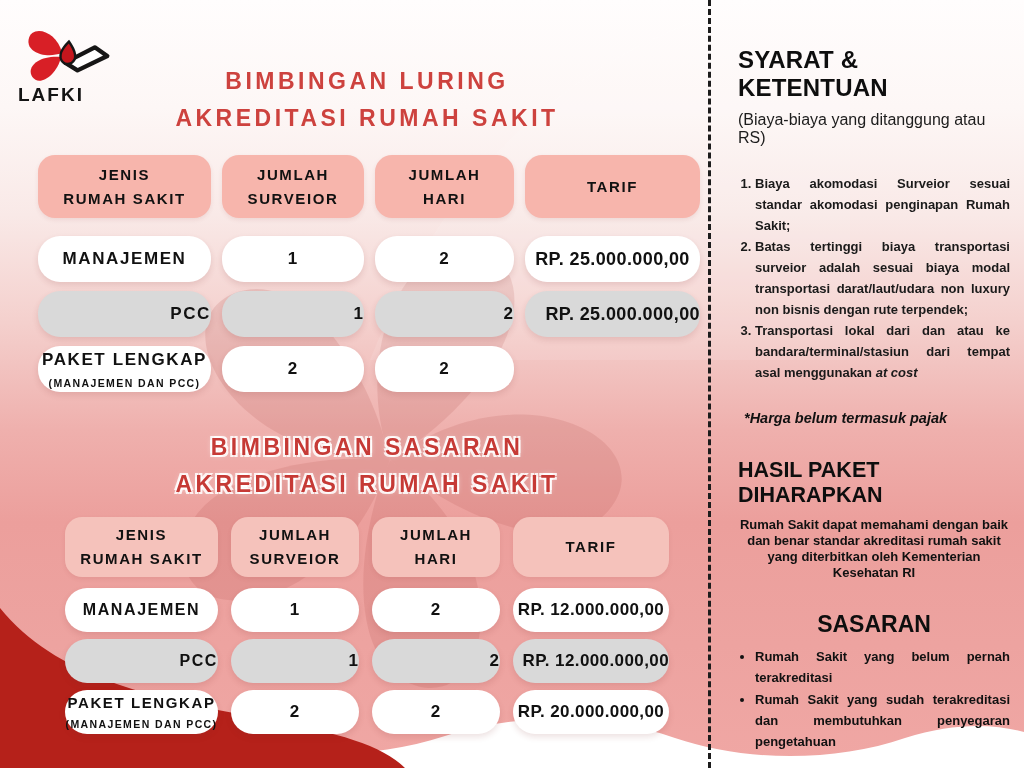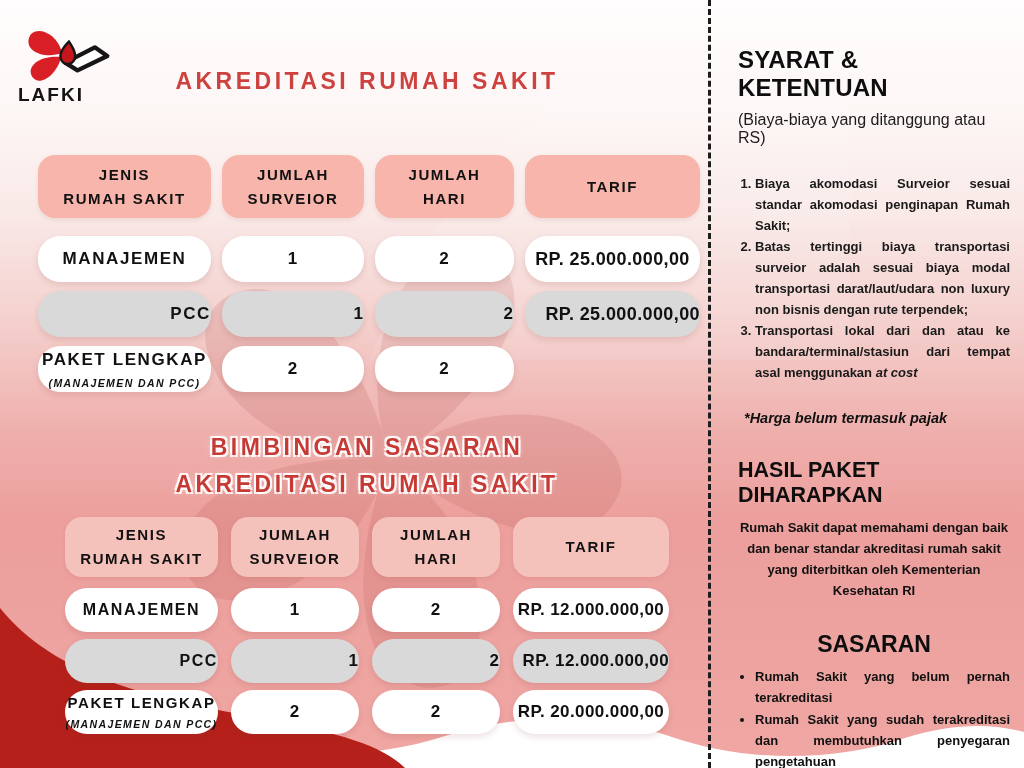--- a/index.html
+++ b/index.html
@@ -44,35 +44,35 @@
   .t2-head{left:65px;top:517px;width:603px;grid-template-columns:153px 128px 128px 156px;column-gap:13px;}
   .t2-body{left:65px;top:588px;width:603px;grid-template-columns:153px 128px 128px 156px;column-gap:13px;row-gap:7px;grid-auto-rows:44px;}
 
   .cell{display:flex;flex-direction:column;align-items:center;justify-content:center;
     border-radius:22px;background:#fff;box-shadow:0 3px 6px rgba(130,40,40,.14);}
   .hcell{height:63px;background:#f7b5ac;border-radius:17px;box-shadow:0 2px 4px rgba(150,60,55,.10);
     font-weight:700;font-size:15px;letter-spacing:1.6px;line-height:24px;text-align:center;}
   .t2-head .hcell{height:60px;background:#f5c2bb;}
   .gray{background:#d9d9d9;align-items:flex-end;}
   .lbl{font-weight:700;font-size:17px;letter-spacing:1.6px;}
-  .sub{font-weight:700;font-size:10.5px;letter-spacing:1.4px;margin-top:7px;font-style:italic;}
+  .sub{font-weight:700;font-size:10.5px;letter-spacing:1.4px;margin-top:7px;}
   .num{font-weight:700;font-size:17px;letter-spacing:1px;}
   .tarif{font-weight:700;font-size:18px;letter-spacing:.4px;}
   .t2-body .lbl{font-size:16px;}
   .t2-body .tarif{font-size:17px;}
 
   
   .right{left:712px;top:0;width:312px;height:560px;padding:46px 14px 0 26px;box-sizing:border-box;}
   .r-title{font-weight:700;font-size:24px;letter-spacing:.2px;color:#0e0e0e;margin:0;}
   .r-sub{font-size:16px;color:#1c1c1c;margin-top:9px;}
   .r-list{margin:26px 0 0 0;padding-left:17px;font-size:13px;font-weight:700;line-height:21px;text-align:justify;color:#1a1a1a;}
   .r-list li{margin:0;}
   .r-note{margin-top:27px;font-size:14.5px;font-weight:700;font-style:italic;padding-left:6px;}
   .r-h2{font-weight:700;font-size:21.5px;color:#0e0e0e;margin:32px 0 0 0;}
-  .r-par{margin-top:9px;font-size:13px;font-weight:700;line-height:21px;text-align:center;}
+  .r-par{margin-top:9px;font-size:13px;font-weight:700;line-height:16px;text-align:center;}
   .r-h2-center{text-align:center;font-size:23px;margin-top:30px;}
   .r-bullets{margin:8px 0 0 0;padding-left:17px;font-size:13px;font-weight:700;line-height:21px;text-align:justify;}
   .r-bullets li{margin-bottom:1px;}
   .it{font-style:italic;}
 </style>
 </head>
 <body>
 
 <div class="page">
 
@@ -105,20 +105,21 @@
     <svg width="96" height="62" viewBox="0 0 100 64">
       <path d="M46,30 C40,6 14,0 11,16 C9,29 28,36 46,30 Z" fill="#d81f26"></path>
       <path d="M45,34 C22,32 8,44 15,55 C22,65 40,54 45,34 Z" fill="#d81f26"></path>
       <path d="M49,40 L80,24 L93,33 L62,48 Z" fill="#ffffff" stroke="#161616" stroke-width="4.5" stroke-linejoin="round"></path>
       <path d="M53,18 C60,28 62,36 56,40 C49,44 42,38 45,29 C47,24 50,21 53,18 Z" fill="#c5161d" stroke="#161616" stroke-width="2.5"></path>
     </svg>
     <div class="logo-label">LAFKI</div>
   </div>
 
   <div class="abs sec-title title-luring">
+    <div>BIMBINGAN LURING</div>
     <div>AKREDITASI RUMAH SAKIT</div>
   </div>
 
   <div class="abs grid t1-head">
     <div class="cell hcell">
       <div>JENIS</div>
       <div>RUMAH SAKIT</div>
     </div>
     <div class="cell hcell">
       <div>JUMLAH</div>

